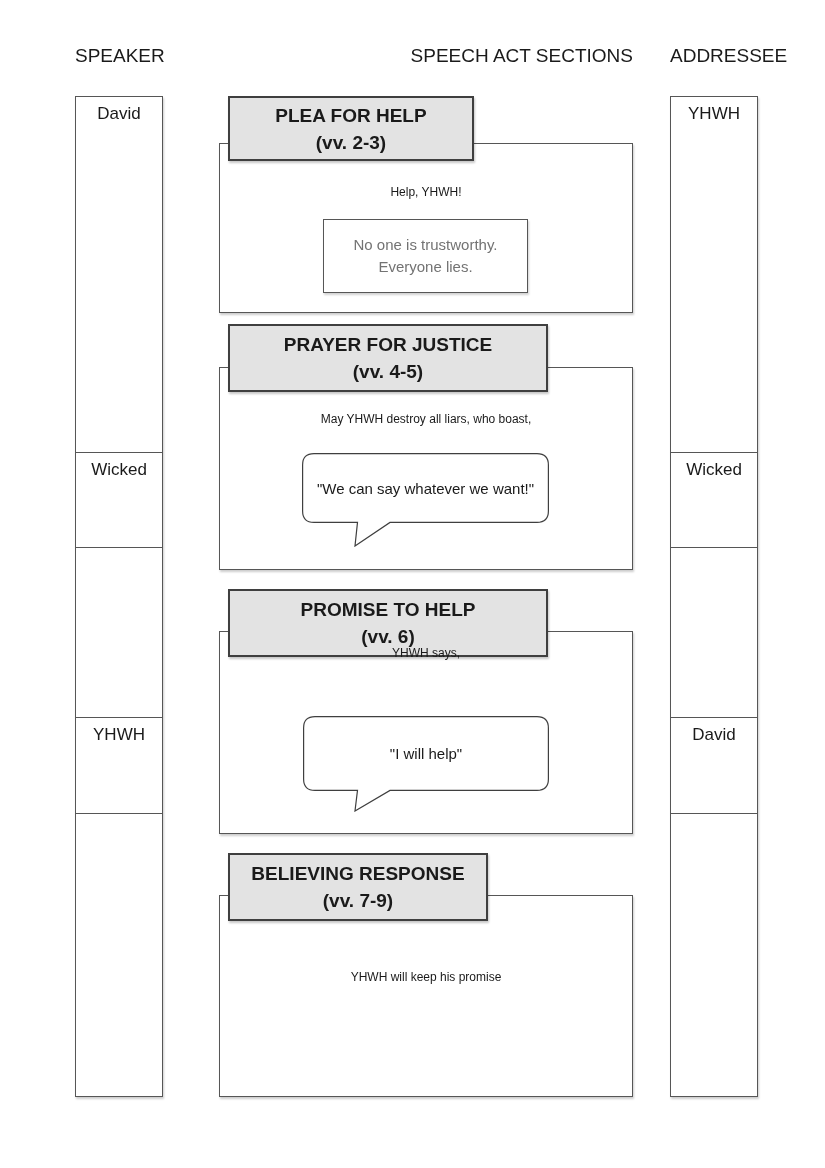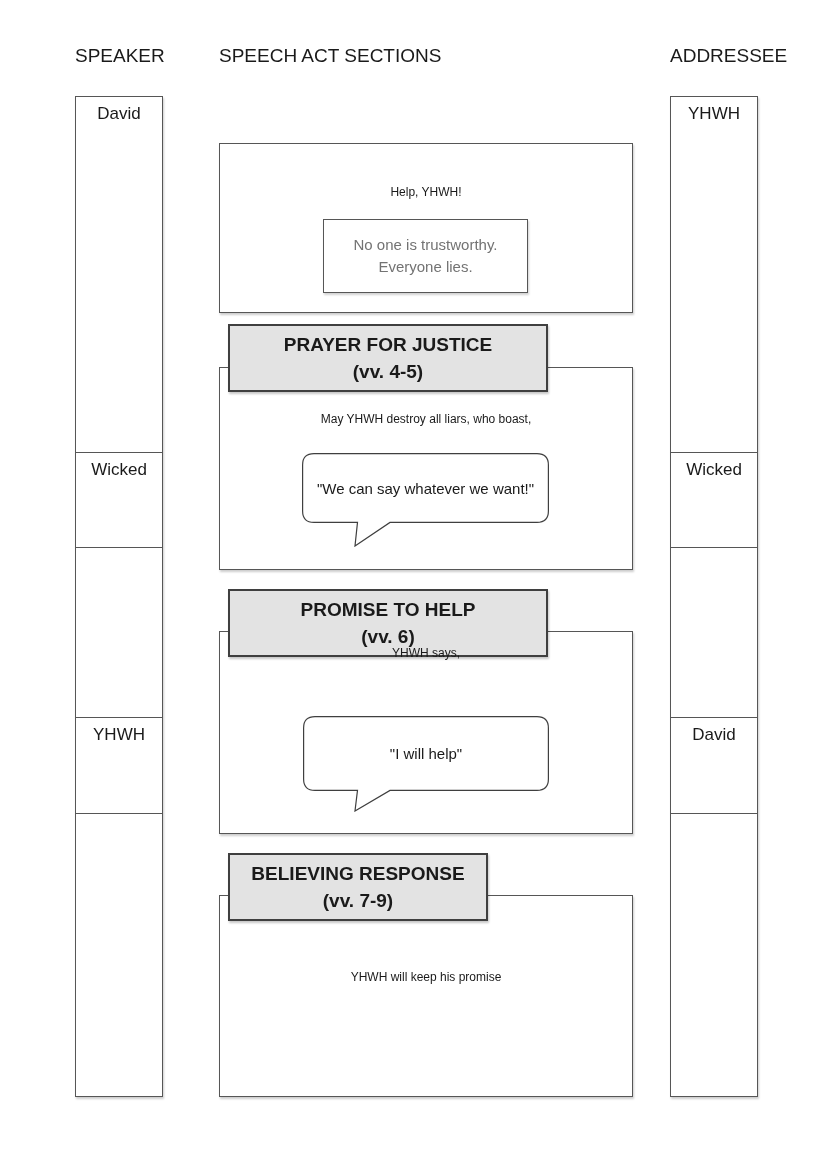--- a/index.html
+++ b/index.html
@@ -13,21 +13,21 @@
     background: #ffffff;
     overflow: hidden;
   }
 
   
   .col-title {
     position: absolute;
     top: 43px;
     height: 26px;
     line-height: 26px;
-    text-align: left;
+    text-align: right;
     font-size: 19px;
     color: #1a1a1a;
     white-space: nowrap;
   }
   .col-title.speaker   { left: 75px;  width: 88px;  }
   .col-title.sections  { left: 219px; width: 414px; }
   .col-title.addressee { left: 670px; width: 88px;  }
 
   
   .side-column {
@@ -188,20 +188,24 @@
     </div>
     <div class="segment seg-4">
       <span class="seg-label">David</span>
     </div>
     <div class="segment seg-5">
       <span class="seg-label"></span>
     </div>
   </div>
 
   <div class="content-box box-s1"></div>
+  <div class="sec-header hdr-s1">
+    <div class="sec-title">PLEA FOR HELP</div>
+    <div class="sec-verses">(vv. 2-3)</div>
+  </div>
   <div class="body-text body-s1">Help, YHWH!</div>
   <div class="note-box">
     <div>No one is trustworthy.</div>
     <div>Everyone lies.</div>
   </div>
 
   <div class="content-box box-s2"></div>
   <div class="sec-header hdr-s2">
     <div class="sec-title">PRAYER FOR JUSTICE</div>
     <div class="sec-verses">(vv. 4-5)</div>

